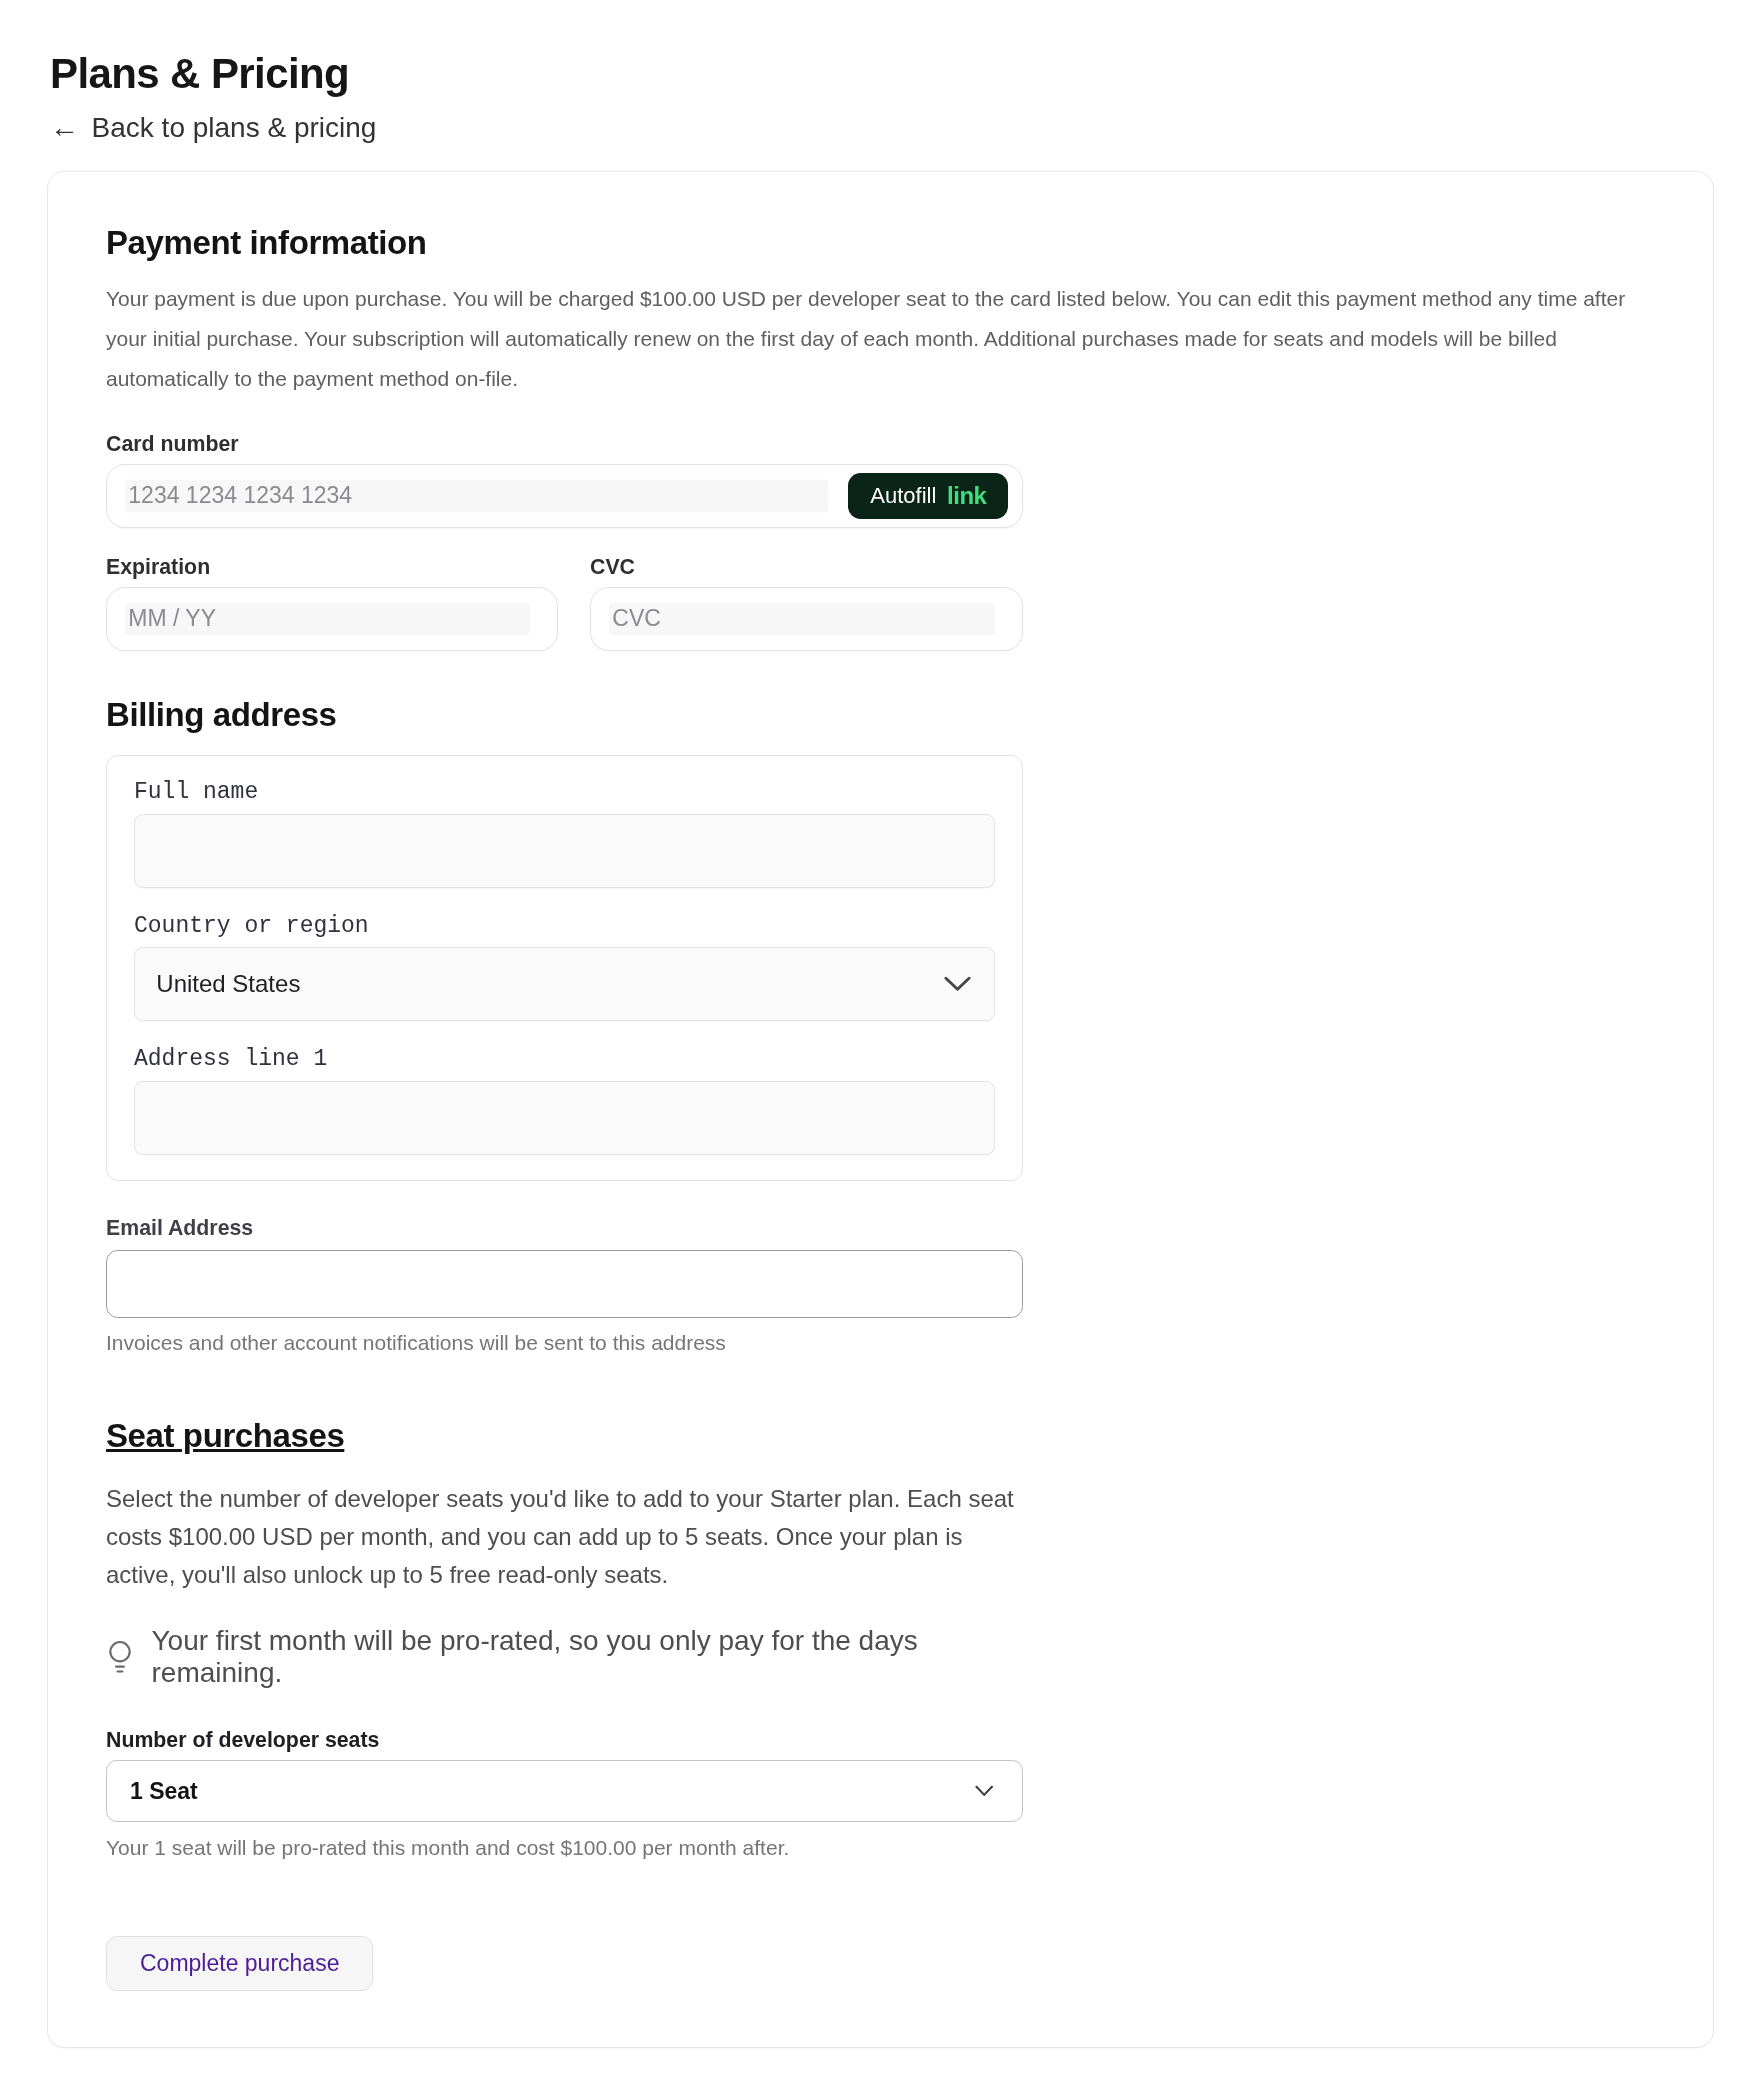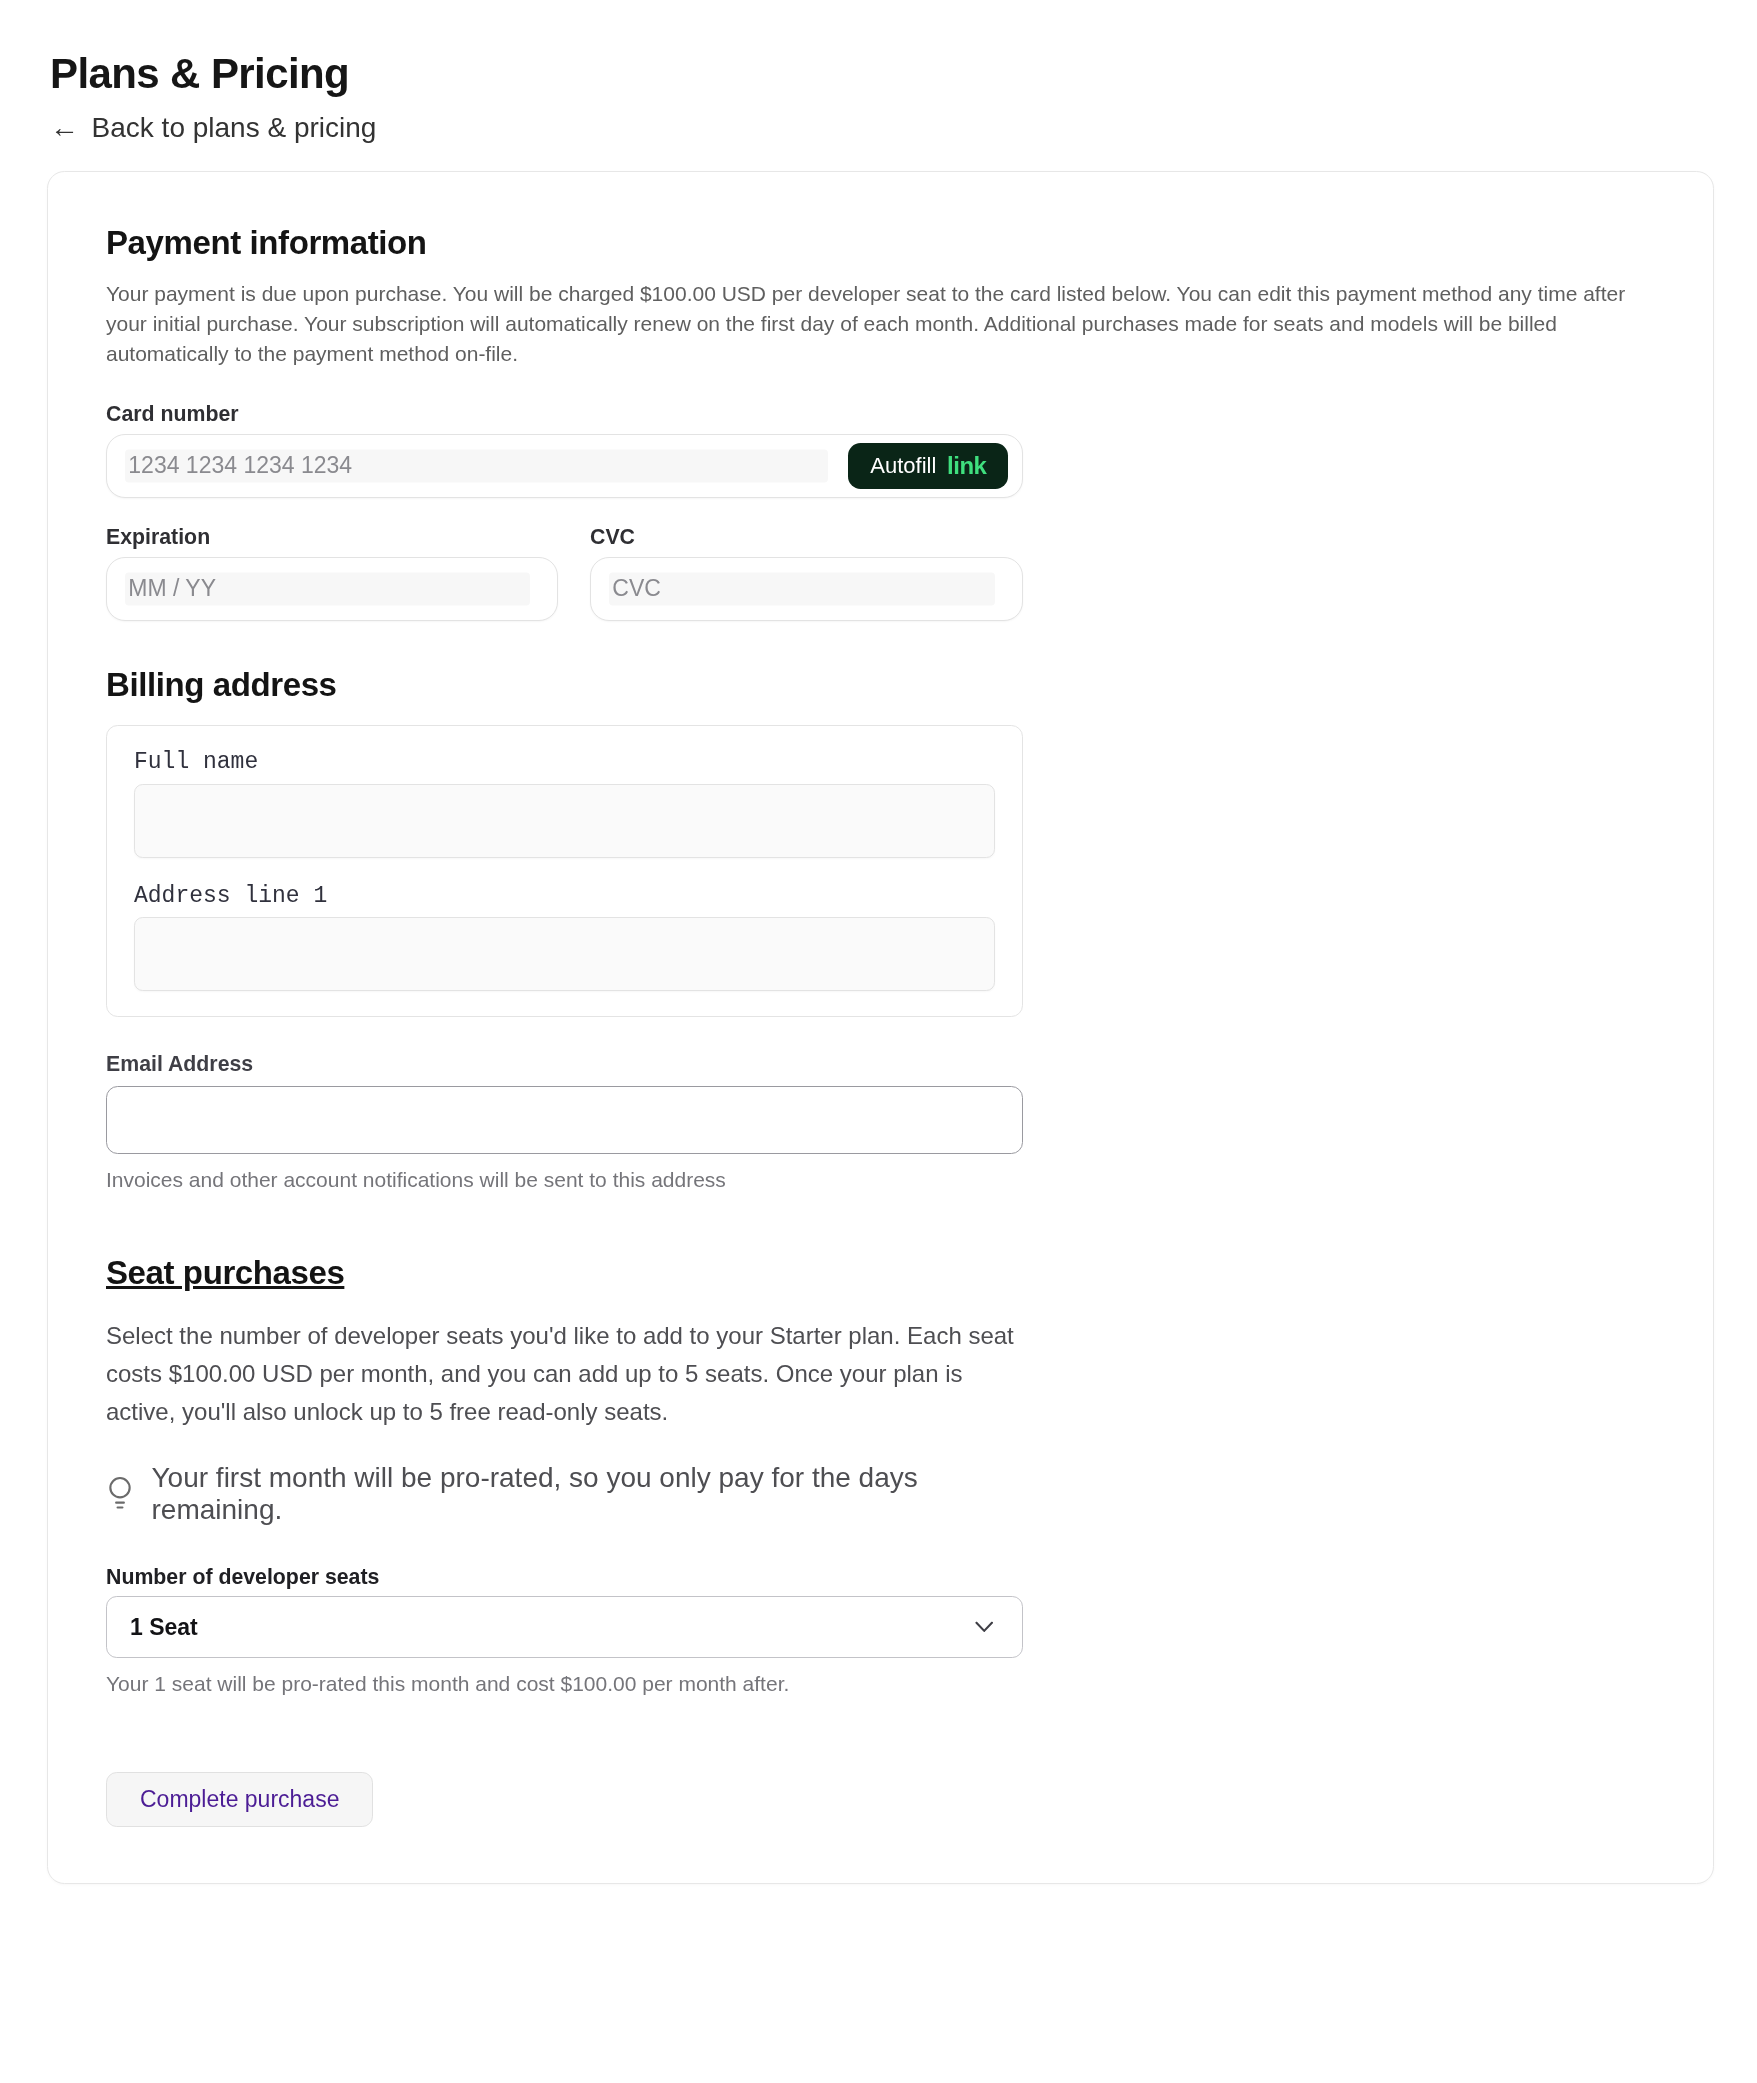--- a/index.html
+++ b/index.html
@@ -50,21 +50,21 @@
     font-size: 33px;
     font-weight: 600;
     letter-spacing: -0.4px;
     color: #141414;
   }
 
   .payment-desc {
     margin: 17.5px 0 0;
     max-width: 1543px;
     font-size: 21px;
-    line-height: 30px;
+    line-height: 40px;
     color: #5f5f5f;
   }
 
   .form-col { width: 917px; }
 
   
   .stripe-label {
     display: block;
     margin: 33px 0 6.8px;
     font-size: 21.3px;
@@ -302,20 +302,29 @@
     </div>
 
     <h2 class="section-heading billing-heading">Billing address</h2>
 
     <div class="billing-box">
       <div class="b-group">
         <label class="b-label">Full name</label>
         <input class="b-input" type="text" style="">
       </div>
       <div class="b-group">
+        <label class="b-label">Country or region</label>
+        <div class="b-select" role="button">
+          <span>United States</span>
+          <svg class="chev" width="27" height="16.5" viewBox="0 0 28 17" fill="none">
+            <path d="M2 2.5 L14 14 L26 2.5" stroke="#45454b" stroke-width="3" stroke-linecap="round" stroke-linejoin="round"></path>
+          </svg>
+        </div>
+      </div>
+      <div class="b-group">
         <label class="b-label">Address line 1</label>
         <input class="b-input" type="text" style="">
       </div>
     </div>
 
     <label class="email-label">Email Address</label>
     <input class="email-input" type="text" style="">
     <p class="helper">Invoices and other account notifications will be sent to this address</p>
 
     <h2 class="section-heading seats-heading">Seat purchases</h2>

